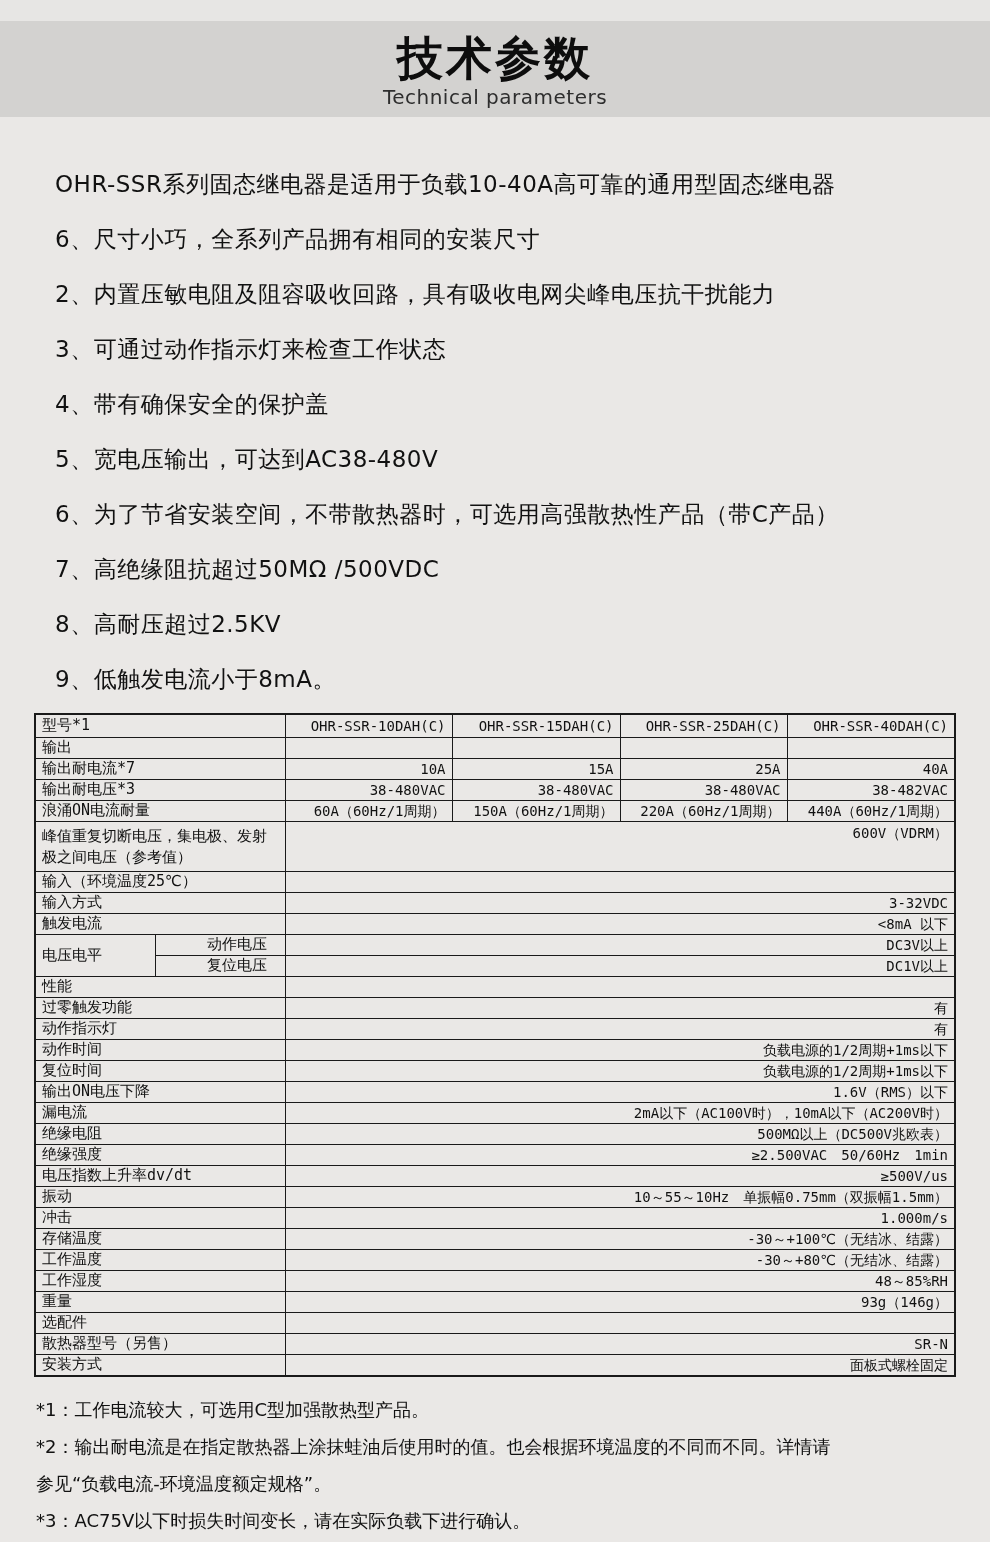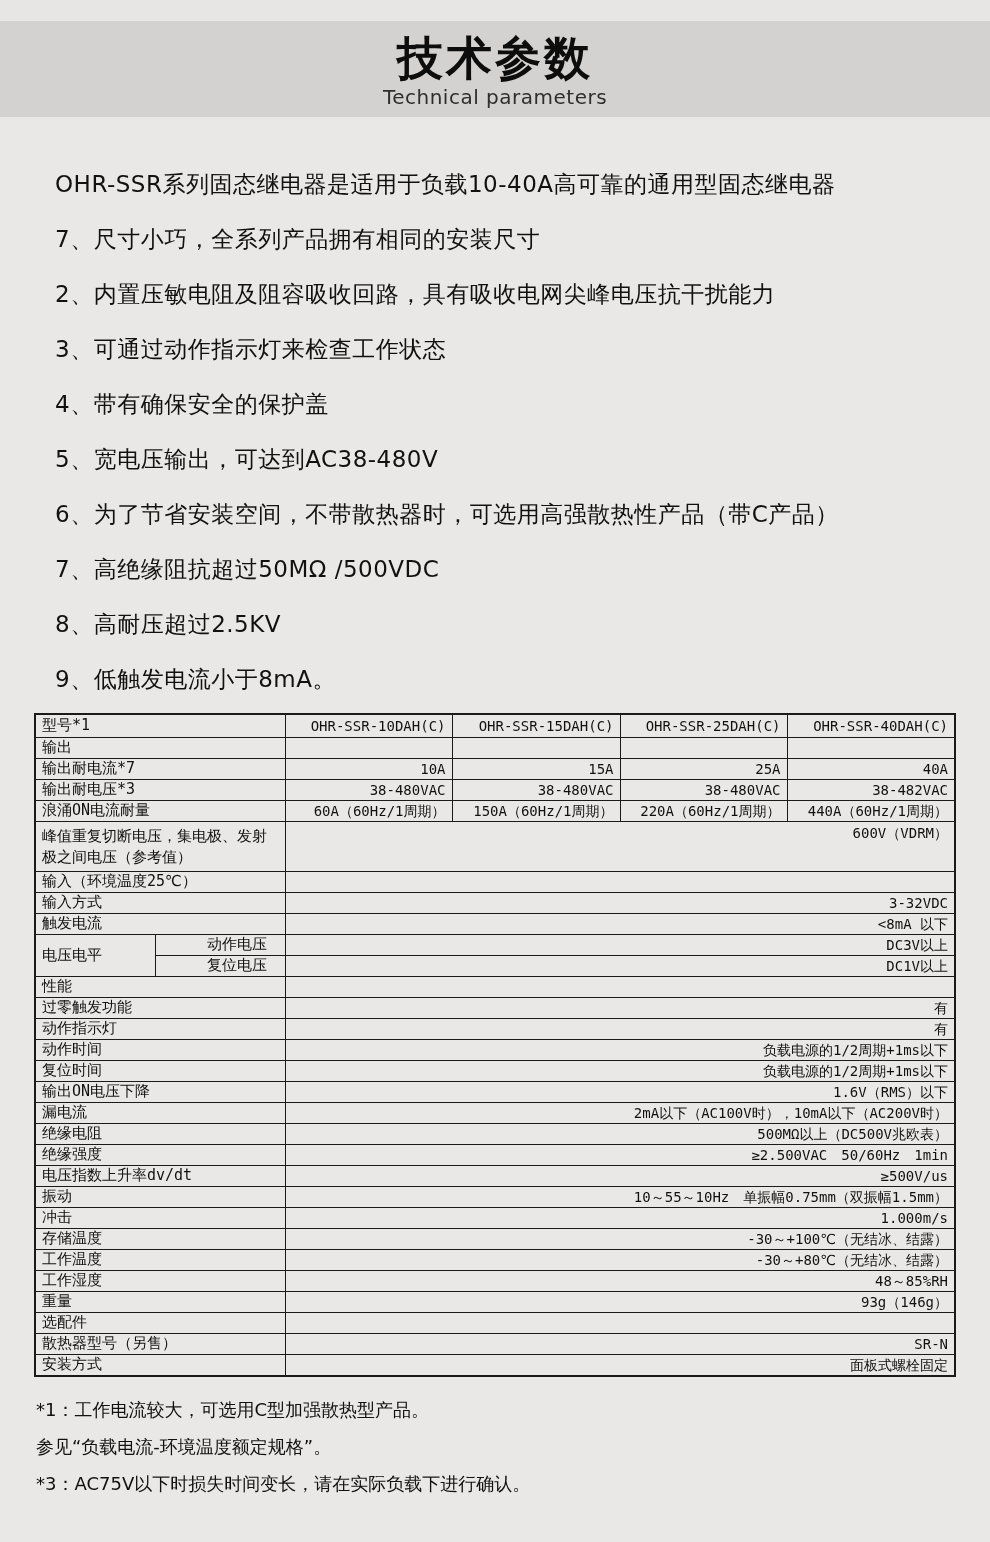--- a/index.html
+++ b/index.html
@@ -44,21 +44,21 @@
 <div class="top-strip"></div>
 
 <div class="banner">
   <div class="title-cn">技术参数</div>
   <div class="title-en">Technical parameters</div>
 </div>
 
 <div class="text-block">
   <p>OHR-SSR系列固态继电器是适用于负载10-40A高可靠的通用型固态继电器</p>
   <div id="features">
-      <p>7、尺寸小巧，全系列产品拥有相同的安装尺寸</p>
+      <p>6、尺寸小巧，全系列产品拥有相同的安装尺寸</p>
       <p>2、内置压敏电阻及阻容吸收回路，具有吸收电网尖峰电压抗干扰能力</p>
       <p>3、可通过动作指示灯来检查工作状态</p>
       <p>4、带有确保安全的保护盖</p>
       <p>5、宽电压输出，可达到AC38-480V</p>
       <p>6、为了节省安装空间，不带散热器时，可选用高强散热性产品（带C产品）</p>
       <p>7、高绝缘阻抗超过50MΩ /500VDC</p>
       <p>8、高耐压超过2.5KV</p>
       <p>9、低触发电流小于8mA。</p>
     </div>
 </div>
@@ -207,15 +207,16 @@
       </tr>
       <tr>
         <td class="lab" colspan="2">安装方式</td>
         <td class="val" colspan="4">面板式螺栓固定</td>
       </tr>
     </tbody>
 </table>
 
 <div class="footnotes" id="footnotes">
     <div>*1：工作电流较大，可选用C型加强散热型产品。</div>
+    <div>*2：输出耐电流是在指定散热器上涂抹蛙油后使用时的值。也会根据环境温度的不同而不同。详情请</div>
     <div>参见“负载电流-环境温度额定规格”。</div>
     <div>*3：AC75V以下时损失时间变长，请在实际负载下进行确认。</div>
   </div>
 
 </body></html>

